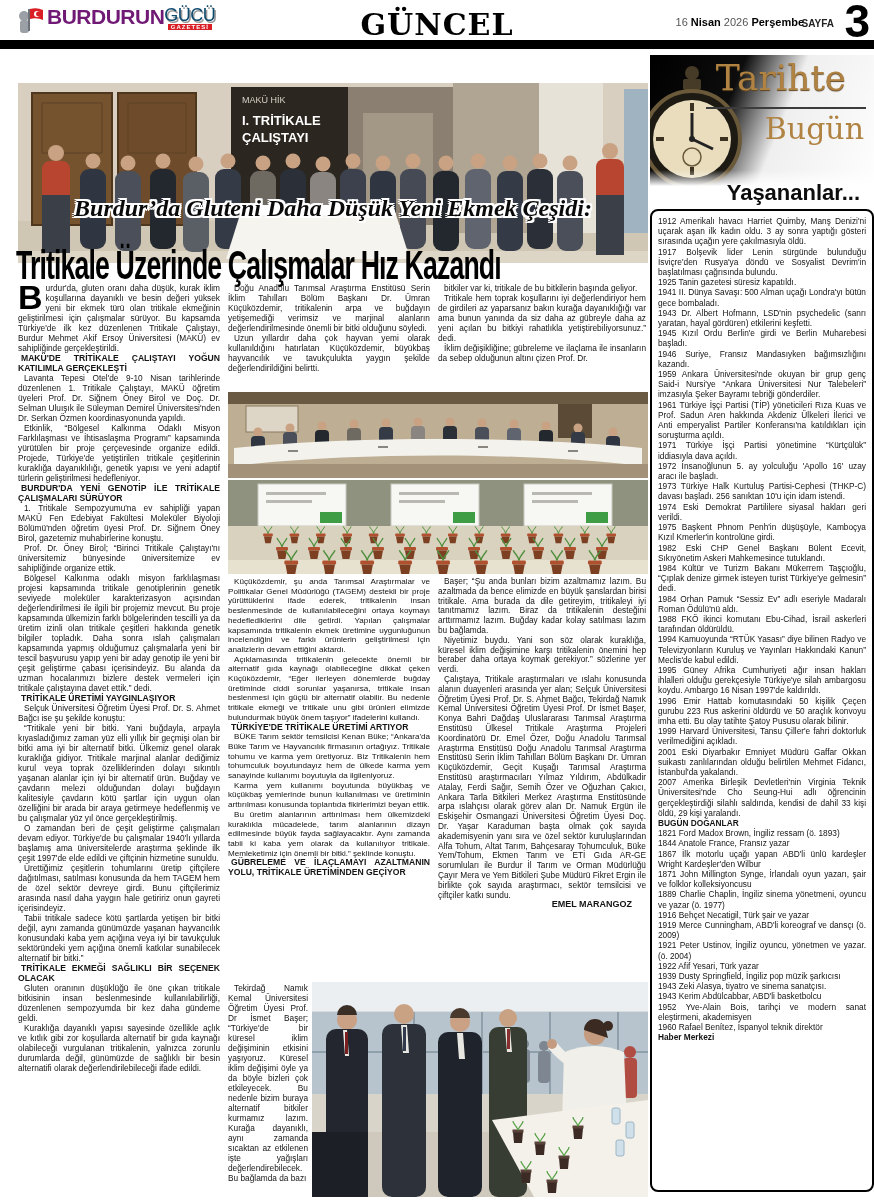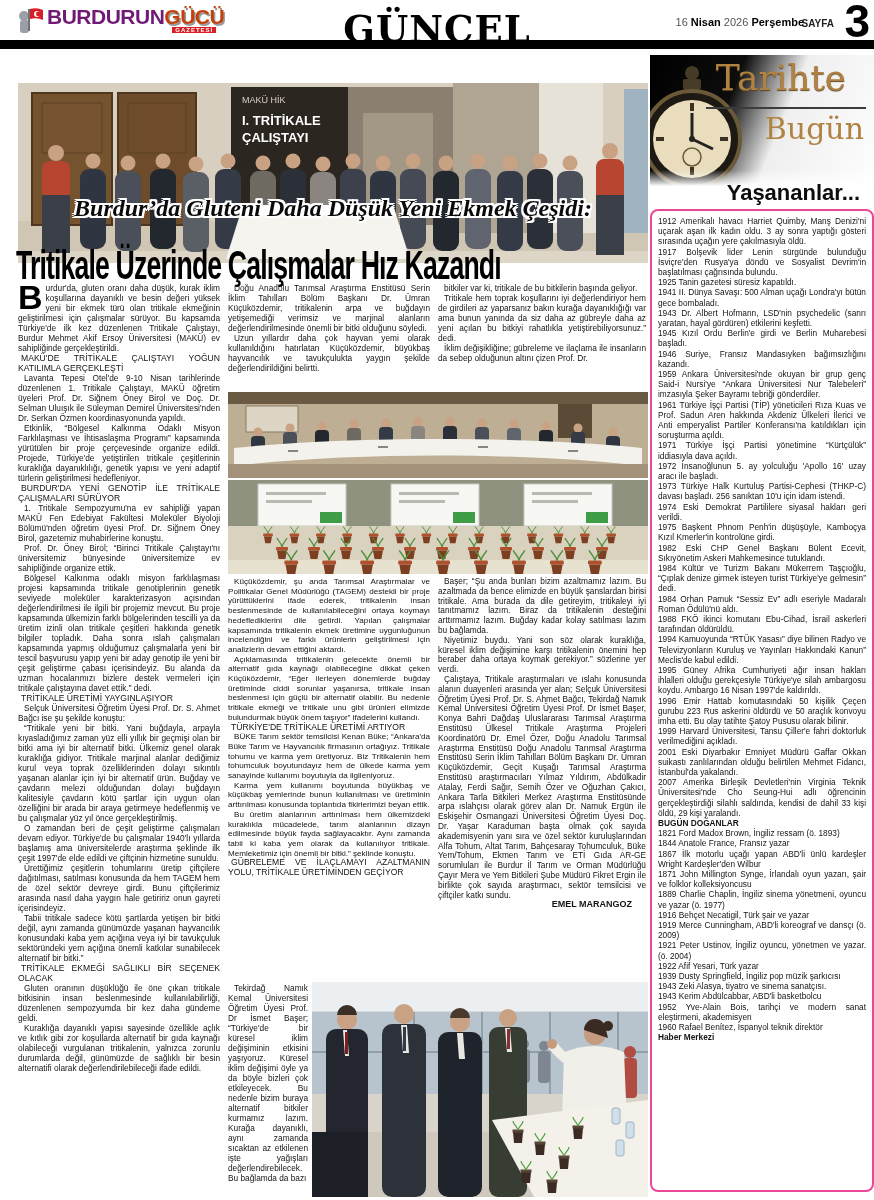--- a/index.html
+++ b/index.html
@@ -4,24 +4,24 @@
 <style>
   html,body { margin:0; padding:0; background:#888; }
   .page { position:relative; width:874px; height:1200px; margin:0 auto; background:#fff;
           overflow:hidden; font-family:"Liberation Sans", sans-serif; color:#141414; }
 
   
   .logo { position:absolute; left:14px; top:5px; display:flex; align-items:flex-start; }
   .logo svg { margin-right:3px; margin-top:3px; }
   .lg1 { color:#701a75; font-size:21px; font-weight:900; letter-spacing:-0.5px; }
   .lg2wrap { display:inline-flex; flex-direction:column; align-items:center; }
-  .lg2 { color:#c2410c; font-size:21px; font-weight:700; text-shadow:1.5px 1.5px 0 #9a9a9a; letter-spacing:-0.5px; }
+  .lg2 { color:#0c4a6e; font-size:18px; font-weight:400; text-shadow:1.5px 1.5px 0 #9a9a9a; letter-spacing:-0.5px; }
   .lgsub { font-size:6px; font-weight:bold; color:#fff; background:#d91e26; padding:0 3px; letter-spacing:1px; margin-top:-2px; }
   .section-title { position:absolute; top:7px; left:0; width:874px; text-align:center;
-                   font-family:"DejaVu Serif", serif; font-weight:bold; font-size:37px; letter-spacing:1px; color:#000; }
+                   font-family:"DejaVu Serif", serif; font-weight:bold; font-size:30px; letter-spacing:1px; color:#000; }
   .dateline { position:absolute; top:16px; right:70px; font-size:11px; color:#555; }
   .dateline .b { color:#000; font-weight:bold; }
   .sayfa { position:absolute; top:18px; right:40px; font-size:10px; font-weight:bold; color:#222; }
   .pageno { position:absolute; top:-6px; right:4px; font-size:46px; font-weight:900; color:#000; }
   .topbar { position:absolute; left:0; top:40px; width:874px; height:9px; background:#000; }
 
   
   .ph { position:absolute; overflow:hidden; background:#ccc; }
   .ph svg { display:block; }
   #photo-group  { left:18px;  top:55px;  width:630px; height:180px;margin-top:28px; }
@@ -34,21 +34,21 @@
             font-family:"Liberation Serif", serif; font-style:italic; font-weight:bold; font-size:24px; color:#0a0a0a;
             text-shadow:-2px -2px 0 #fff, 2px -2px 0 #fff, -2px 2px 0 #fff, 2px 2px 0 #fff,
                         0 -2px 0 #fff, 0 2px 0 #fff, -2px 0 0 #fff, 2px 0 0 #fff; }
   .headline { position:absolute; left:16px; top:242px; width:730px; white-space:nowrap;
               font-weight:900; font-size:31px; letter-spacing:-1px; color:#000;
               transform:scale(0.86,1.32); transform-origin:left top; }
 
   
   .col { position:absolute; width:202px; font-size:8.3px; line-height:10px; text-align:justify; overflow:hidden; }
   .col p { margin:0; text-indent:6px; }
-  .col p.sub { font-weight:normal; font-size:8.6px; text-indent:3px; }
+  .col p.sub { font-weight:bold; font-size:8.6px; text-indent:3px; }
   .col p.lead { text-indent:0; }
   .col p.byline { font-weight:bold; font-size:9px; text-align:right; text-indent:0; padding-right:14px; }
   .dropcap { float:left; font-size:34px; line-height:27px; font-weight:bold; padding:1px 3px 0 0; color:#000; }
   #col1 { left:18px;  top:283px; height:914px; }
   #col2a{ left:228px; top:283px; height:107px; }
   #col3a{ left:438px; top:283px; height:107px; width:208px; }
   #col2b{ left:228px; top:577px; height:403px; font-size:8.1px; line-height:9.7px; }
   #col3b{ left:438px; top:577px; height:404px; width:208px; line-height:9.8px; }
   #col2n{ left:228px; top:983px; width:80px; height:214px; }
 
@@ -57,21 +57,21 @@
                background:linear-gradient(112deg,#000 0%,#0d0d0d 34%,#efefef 56%,#fff 100%); }
   .sb-banner::after { content:""; position:absolute; left:0; right:0; bottom:0; height:36px;
                background:linear-gradient(to top,#fff 55%,rgba(255,255,255,0)); }
   .watch { position:absolute; left:-10px; top:2px; }
   .tb1 { position:absolute; right:8px; top:2px; width:170px; text-align:center;
          font-family:"DejaVu Serif", serif; font-size:36px; color:#b08343; text-shadow:0 1px 1px #5c4420; }
   .tbline { position:absolute; right:8px; top:52px; width:160px; border-top:2px solid #3c3c3c; }
   .tb2 { position:absolute; right:10px; top:56px; font-family:"DejaVu Serif", serif; font-size:30px; color:#b08343; }
   .tb3 { position:absolute; right:14px; bottom:0px; font-weight:900; font-size:22px; color:#0d0d0d; z-index:2; }
   .sb-box { position:absolute; left:650px; top:209px; width:224px; height:983px; box-sizing:border-box;
-            border:2px solid #ec4899; border-radius:8px; padding:5px 6px; overflow:hidden;
+            border:2px solid #000000; border-radius:8px; padding:5px 6px; overflow:hidden;
             font-size:8.3px; line-height:10.2px; text-align:justify; }
   .sb-box p { margin:0; }
   .sb-bold { font-weight:bold; }
 </style>
 </head>
 <body>
 
 <div class="page">
 
   <div class="logo">

